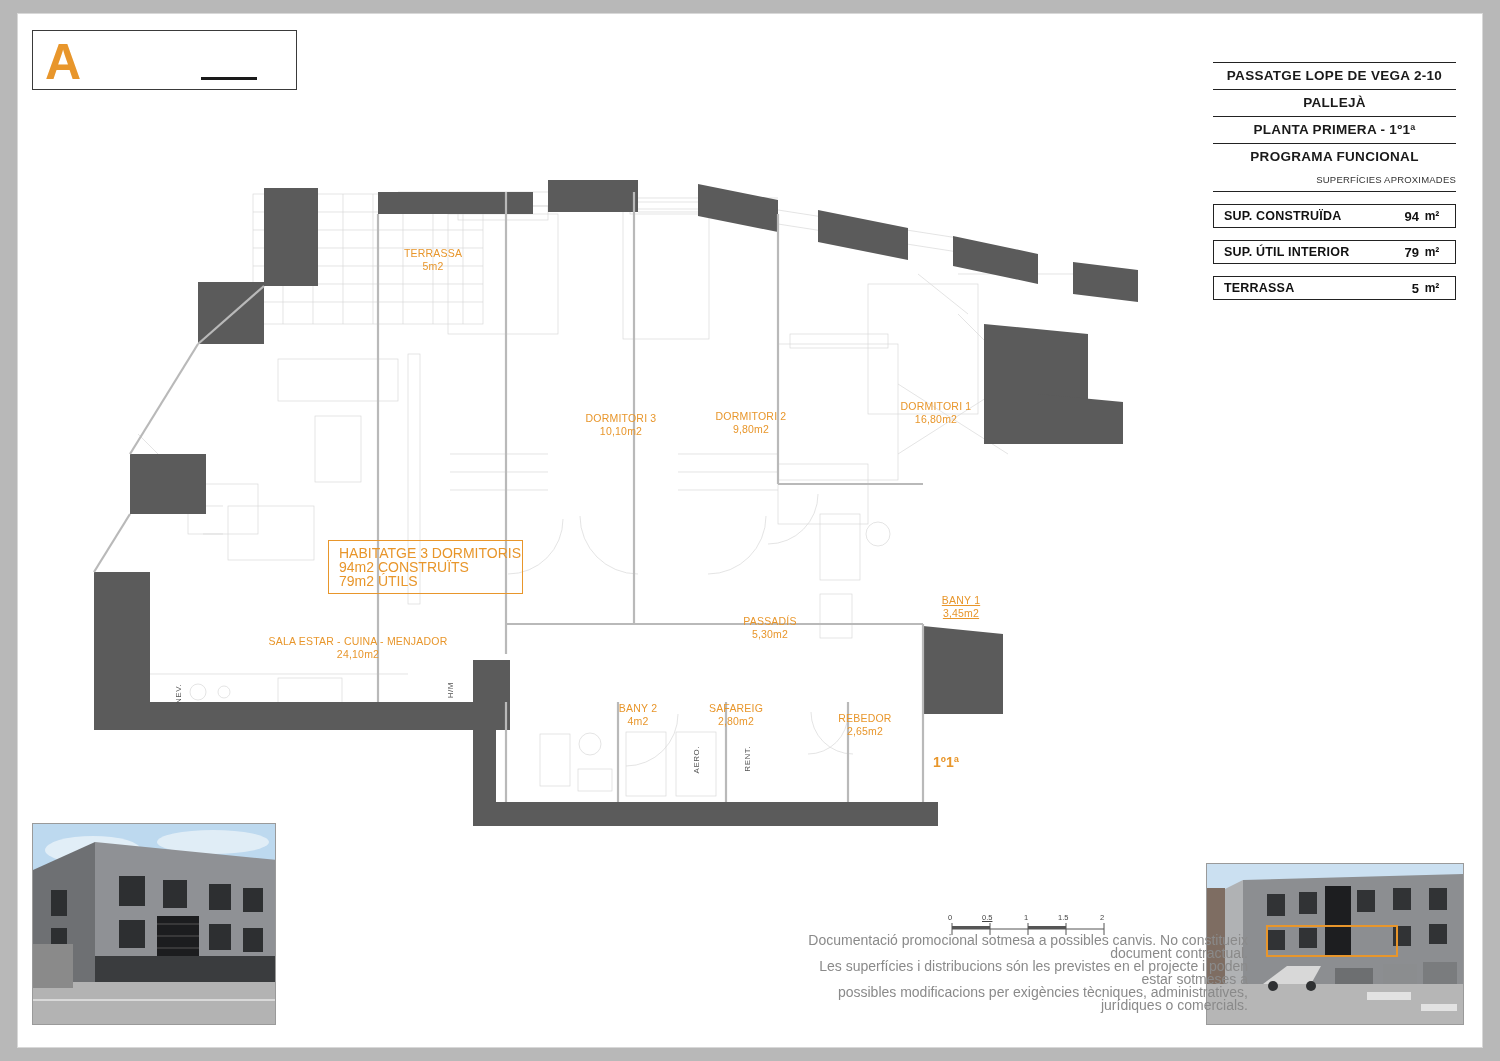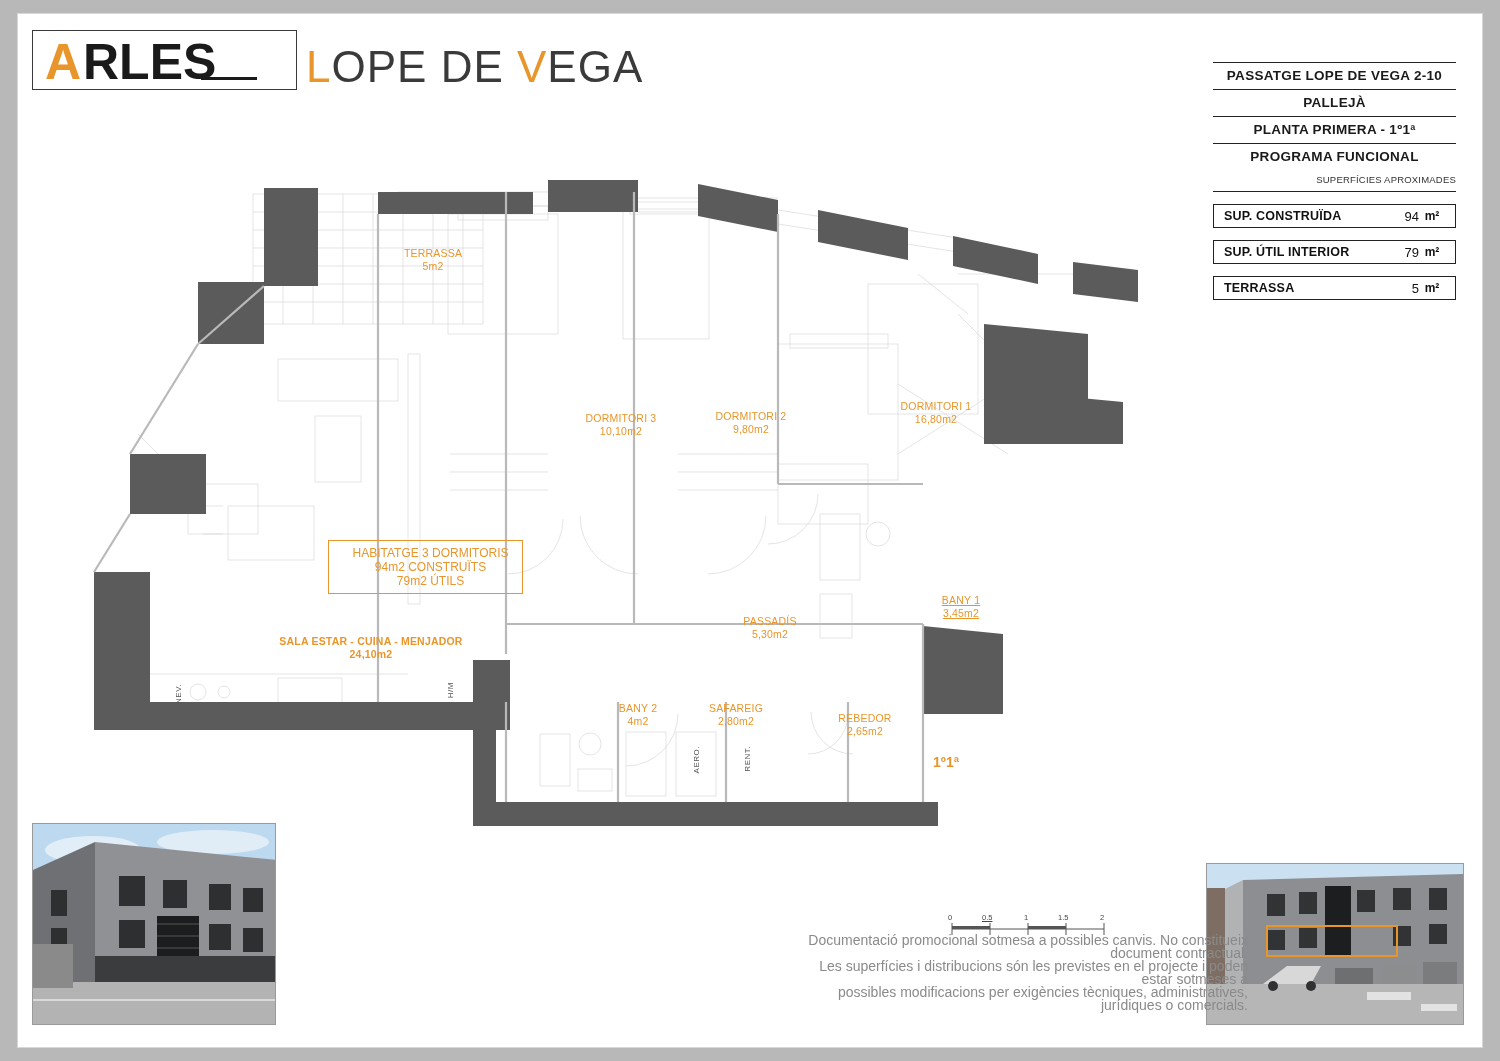--- a/index.html
+++ b/index.html
@@ -78,21 +78,21 @@
     display: flex;
     align-items: center;
     padding: 0 10px;
   }
   .area-box .lbl {
     font-size: 12.5px; font-weight: bold; color: #111;
     letter-spacing: .2px;
     flex: 1;
   }
   .area-box .val {
-    font-size: 13px; font-weight: normal; color: #111;
+    font-size: 13px; font-weight: bold; color: #111;
     width: 38px; text-align: right;
   }
   .area-box .unit {
     font-size: 12px; font-weight: bold; color: #111;
     width: 26px; text-align: center;
   }
 
   
   #plan {
     position: absolute;
@@ -110,24 +110,24 @@
     white-space: nowrap;
     letter-spacing: .2px;
   }
 
   #habit-box {
     position: absolute;
     left: 250px; top: 386px;
     width: 195px; height: 54px;
     border: 1.2px solid #e8962b;
     color: #e8962b;
-    font-size: 12px;
+    font-size: 14px;
     line-height: 14px;
     padding: 5px 0 0 10px;
-    text-align: center;
+    text-align: left;
   }
 
   .vlabel {
     position: absolute;
     color: #555;
     font-size: 8px;
     writing-mode: vertical-rl;
     transform: rotate(180deg);
     letter-spacing: .5px;
   }
@@ -171,25 +171,21 @@
     line-height: 13px;
   }
 </style>
 </head>
 <body>
 
 <div id="sheet">
 
   <div id="logo-block">
     <span id="logo-a">A</span>
-    <span id="logo-rles">RLES</span>
     <span id="logo-strike"></span>
-  </div>
-  <div id="title-lope">
-    <span class="or">L</span><span>OPE DE </span><span class="or">V</span><span>EGA</span>
   </div>
 
   <div id="info-panel">
     <div class="info-rule"></div>
     <div class="info-line">PASSATGE LOPE DE VEGA 2-10</div>
     <div class="info-rule"></div>
     <div class="info-line">PALLEJÀ</div>
     <div class="info-rule"></div>
     <div class="info-line">PLANTA PRIMERA - 1º1ª</div>
     <div class="info-rule"></div>
@@ -327,21 +323,21 @@
     </div>
     <div class="rlabel" style="left:798px;top:246px;width:120px;">
       <span>DORMITORI 1</span><br><span>16,80m2</span>
     </div>
     <div class="rlabel" style="left:838px;top:440px;width:90px;text-decoration:underline;">
       <span>BANY 1</span><br><span>3,45m2</span>
     </div>
     <div class="rlabel" style="left:637px;top:461px;width:110px;">
       <span>PASSADÍS</span><br><span>5,30m2</span>
     </div>
-    <div class="rlabel" style="left:168px;top:481px;width:250px;font-weight:bold;">
+    <div class="rlabel" style="left:155px;top:481px;width:250px;">
       <span>SALA ESTAR - CUINA - MENJADOR</span><br><span>24,10m2</span>
     </div>
     <div class="rlabel" style="left:515px;top:548px;width:90px;">
       <span>BANY 2</span><br><span>4m2</span>
     </div>
     <div class="rlabel" style="left:603px;top:548px;width:110px;">
       <span>SAFAREIG</span><br><span>2,80m2</span>
     </div>
     <div class="rlabel" style="left:737px;top:558px;width:100px;">
       <span>REBEDOR</span><br><span>2,65m2</span>

